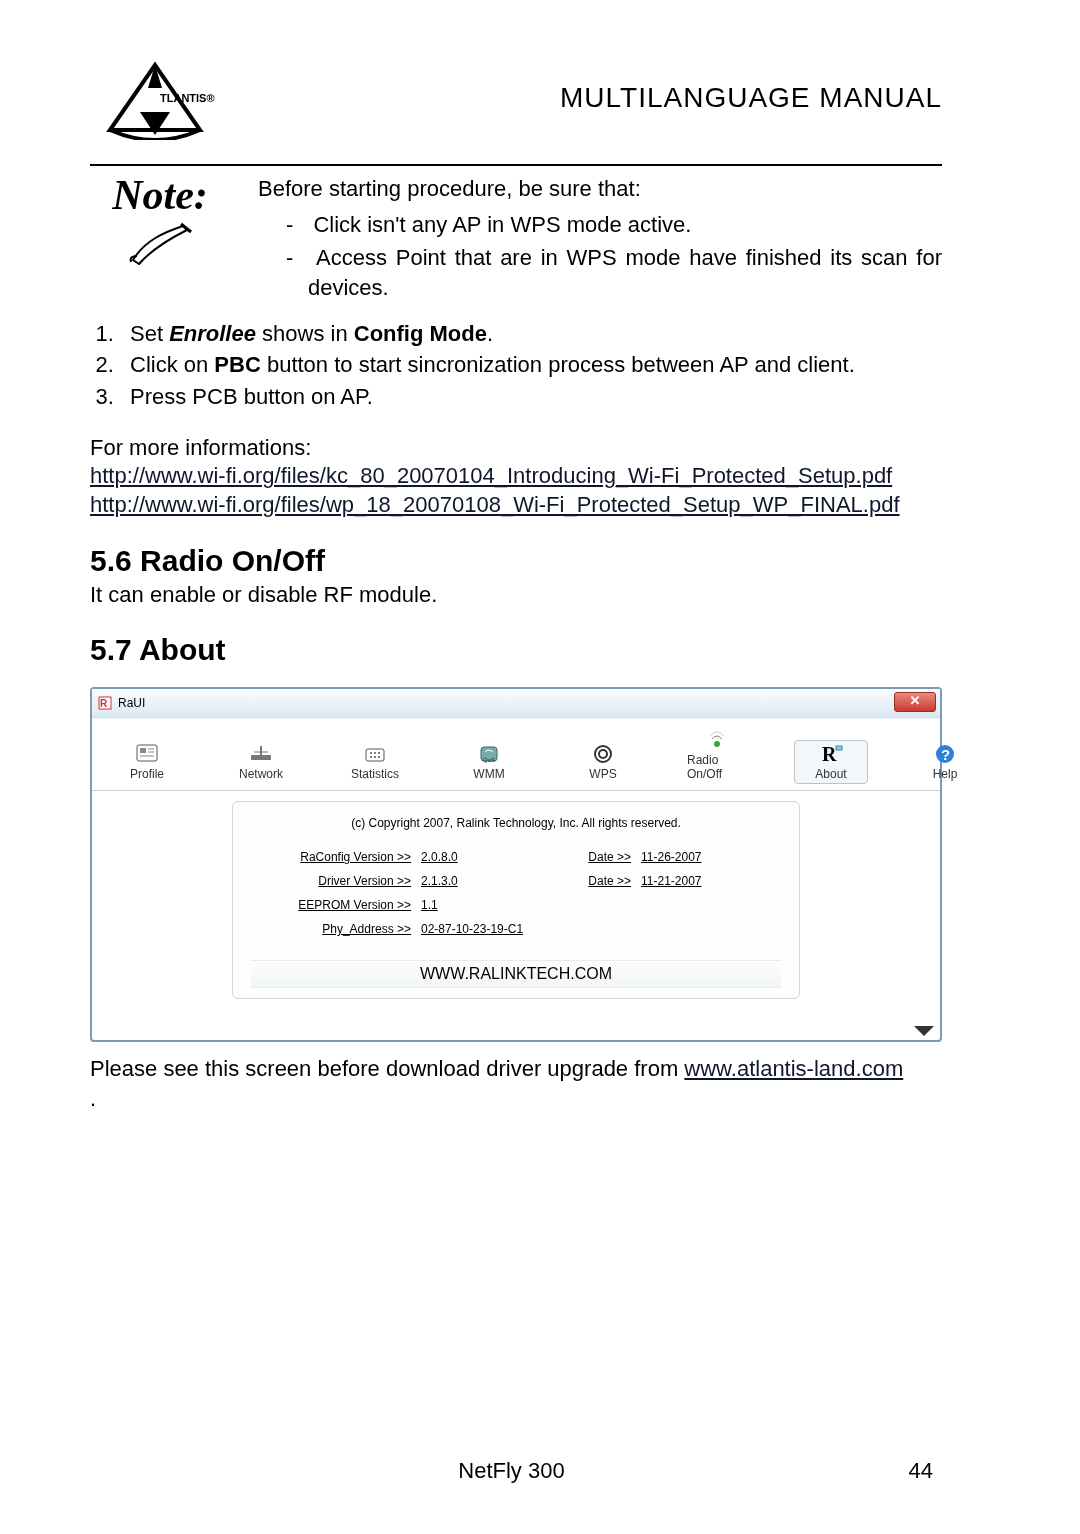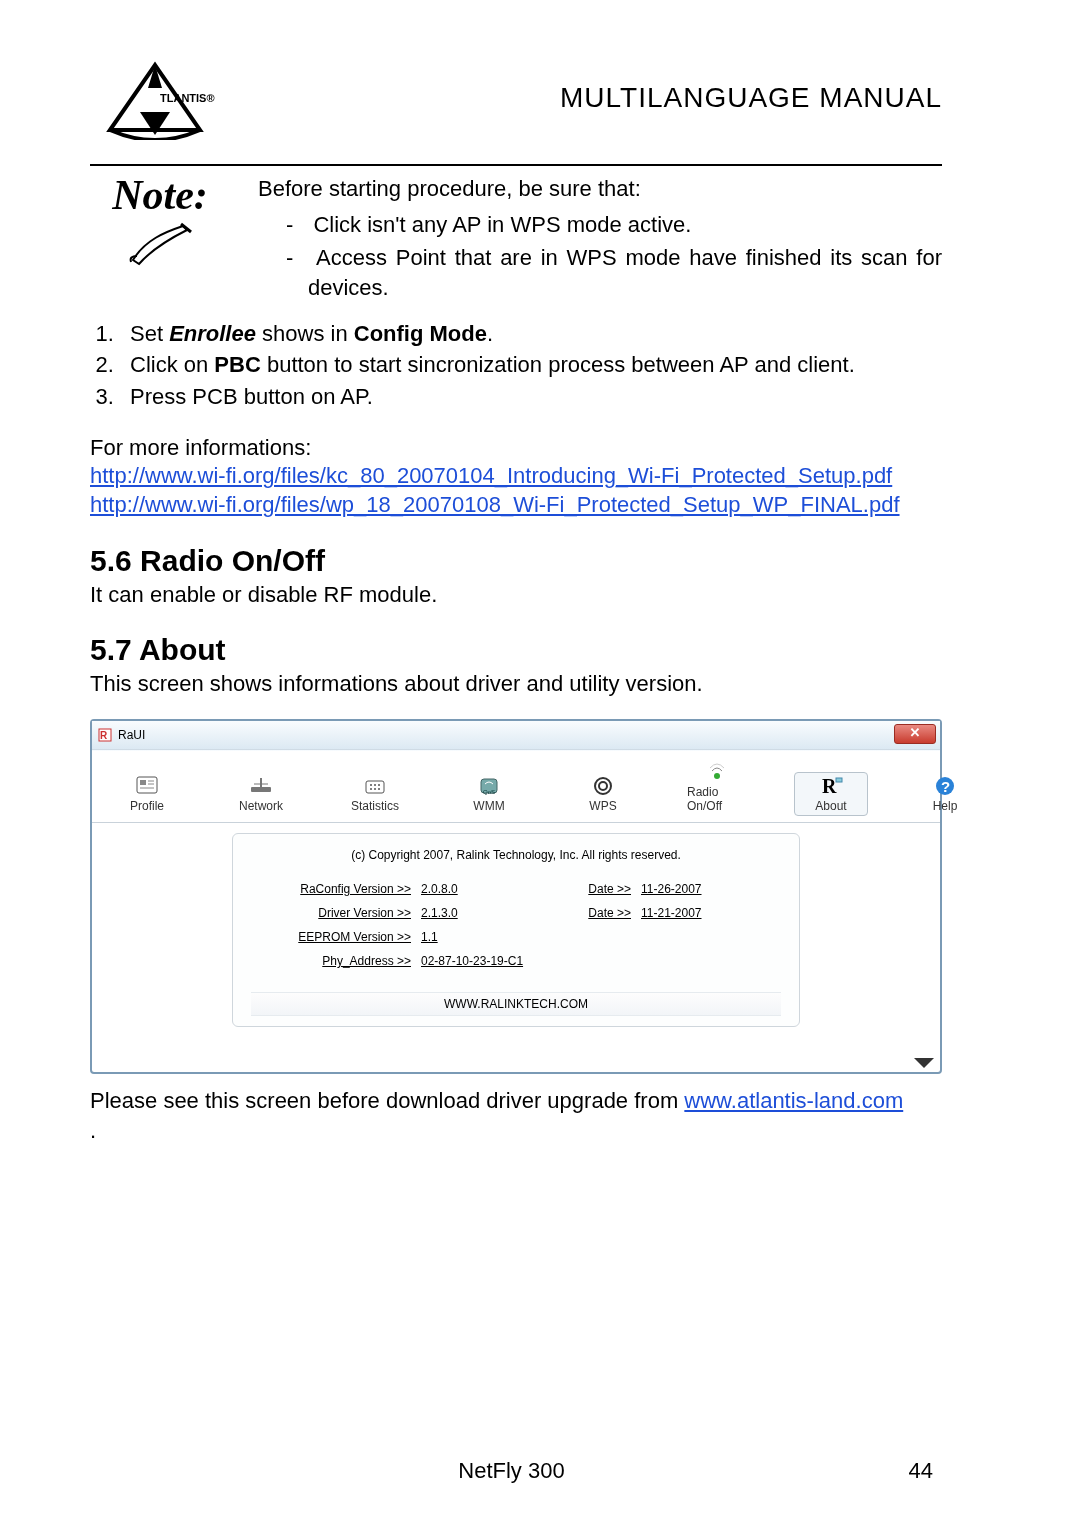--- a/index.html
+++ b/index.html
@@ -75,21 +75,21 @@
   }
   .dash-list li { text-align: justify; margin-bottom: 4px; }
   .num-list {
     margin: 12px 0 0 0;
     padding-left: 30px;
     font-size: 22px;
     line-height: 1.35;
   }
   .num-list li { text-align: justify; margin-bottom: 2px; padding-left: 10px; }
   .links { font-size: 22px; line-height: 1.3; margin-top: 22px; }
-  .links a, .inline-link { color: #1d4ed8; text-decoration: underline; word-break: break-all; }
+  .links a, .inline-link { color: #0f172a; text-decoration: underline; word-break: break-all; }
   h2.section {
     font-size: 30px;
     font-weight: bold;
     margin: 24px 0 2px 0;
   }
   .para { font-size: 22px; line-height: 1.35; text-align: justify; }
 
   
   .window {
     margin-top: 20px;
@@ -167,21 +167,21 @@
     text-decoration: underline;
   }
   .about-grid .lbl { text-align: right; }
   .about-link {
     text-align: center;
     margin-top: 24px;
     padding: 4px 0;
     border-top: 1px solid #e6ebef;
     border-bottom: 1px solid #e6ebef;
     background: linear-gradient(#fdfdfd,#f2f5f8);
-    font-size: 12px;
+    font-size: 16px;
   }
   .corner-arrow {
     position: absolute;
     right: 6px; bottom: 4px;
     width: 0; height: 0;
     border-left: 10px solid transparent;
     border-right: 10px solid transparent;
     border-top: 10px solid #333;
   }
   .footer {
@@ -249,21 +249,20 @@
   <div class="links">
     <div>For more informations:</div>
     <a href="#">http://www.wi-fi.org/files/kc_80_20070104_Introducing_Wi-Fi_Protected_Setup.pdf</a><br>
     <a href="#">http://www.wi-fi.org/files/wp_18_20070108_Wi-Fi_Protected_Setup_WP_FINAL.pdf</a>
   </div>
 
   <h2 class="section">5.6 Radio On/Off</h2>
   <div class="para">It can enable or disable RF module.</div>
 
   <h2 class="section">5.7 About</h2>
-  <div class="para">This screen shows informations about driver and utility version.</div>
 
   <div class="window">
     <div class="titlebar">
       <span class="titlebar-icon">
         <svg width="14" height="14" viewBox="0 0 14 14">
             <rect x="1" y="1" width="12" height="12" fill="#fff" stroke="#c33"></rect>
             <text x="2" y="11" font-size="10" fill="#c33" font-weight="bold">R</text>
           </svg>
       </span>
       <span>RaUI</span>

